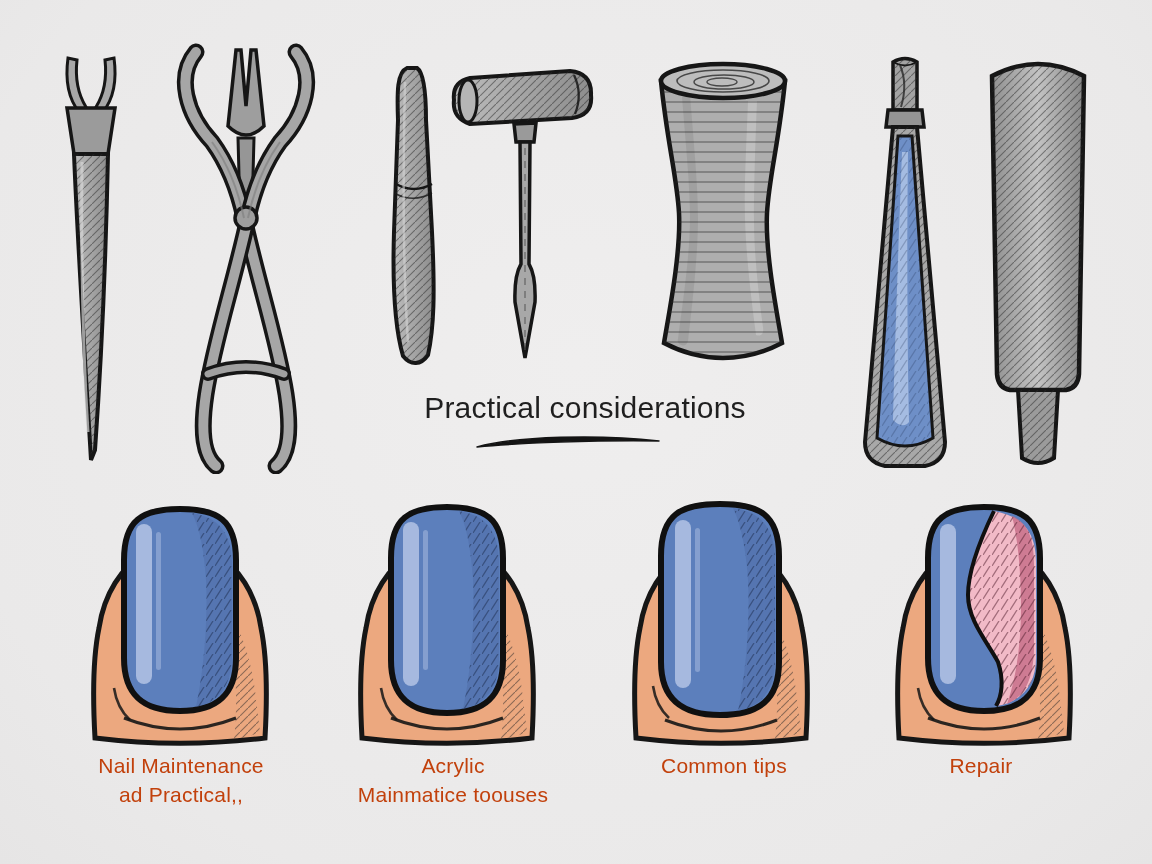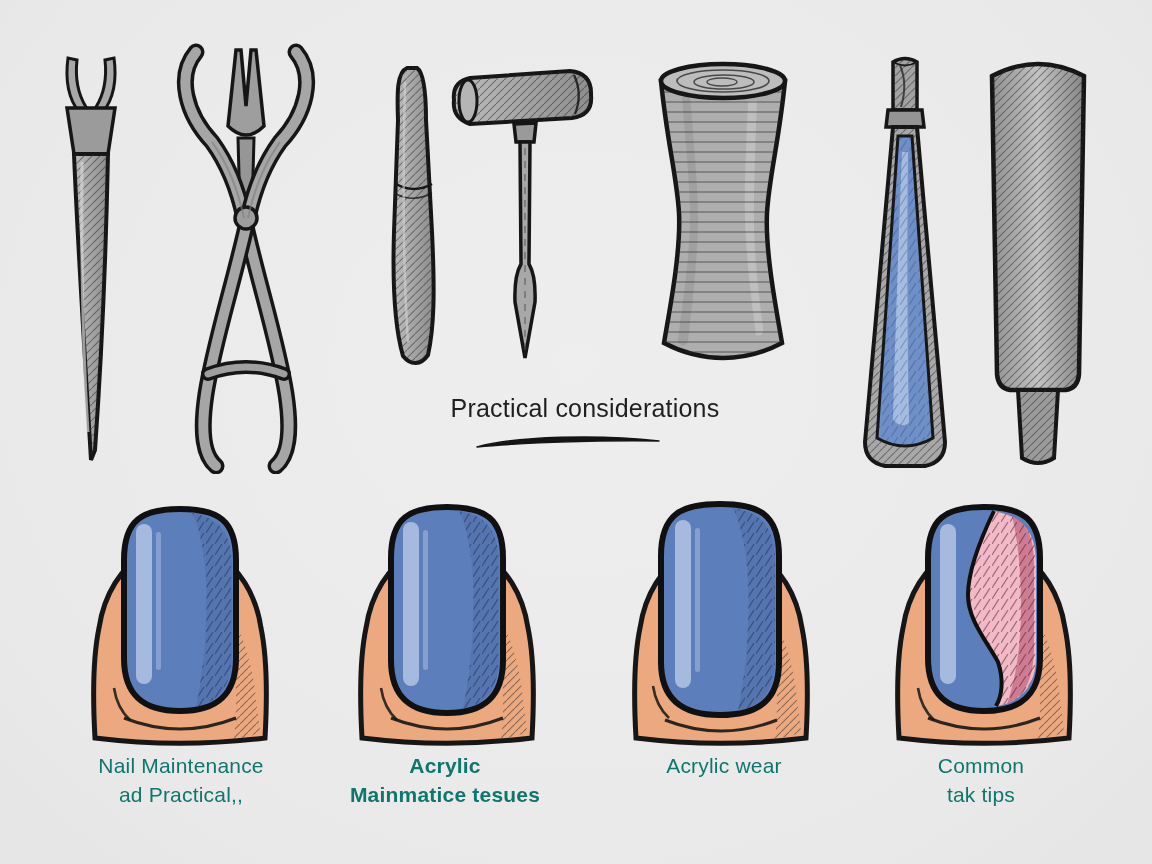--- a/index.html
+++ b/index.html
@@ -6,28 +6,28 @@
   body{
     width:1152px;height:864px;overflow:hidden;
     background:radial-gradient(ellipse at 50% 42%, #efeeee 0%, #eae9e9 78%, #e6e5e5 100%);
     font-family:"Liberation Sans", sans-serif;
     position:relative;
   }
   .frame{position:absolute;inset:0;width:1152px;height:864px;}
   .abs{position:absolute;}
   .title-block{
     left:355px;top:388px;width:460px;text-align:center;color:#1f1f1f;
-    font-size:25px;line-height:40px;letter-spacing:.2px;font-weight:400;
+    font-size:30px;line-height:40px;letter-spacing:.2px;font-weight:400;
   }
   .swoosh{display:block;margin:6px auto 0 auto;margin-left:118px;}
   .caption{
-    top:752px;width:250px;text-align:center;color:#0f766e;
+    top:752px;width:250px;text-align:center;color:#c2410c;
     font-size:21px;line-height:28.5px;letter-spacing:.2px;
   }
-  .cap-1{left:56px;} .cap-2{left:320px;font-weight:bold;} .cap-3{left:599px;} .cap-4{left:856px;}
+  .cap-1{left:56px;} .cap-2{left:328px;} .cap-3{left:599px;} .cap-4{left:856px;}
   svg{display:block;}
 </style>
 </head>
 <body>
 
 <svg width="0" height="0" style="position:absolute" aria-hidden="true">
   <defs>
     <pattern id="hG" width="8" height="8" patternUnits="userSpaceOnUse">
       <path d="M0,8 L8,0" stroke="#2a2a2a" stroke-width="1.1" opacity="0.5"></path>
     </pattern>
@@ -180,23 +180,22 @@
     <path d="M110,11 C96,40 84,70 84,95 C84,120 102,140 114,162 C120,180 118,196 112,206" stroke="#101010" stroke-width="4" fill="none"></path>
     <rect x="56" y="24" width="16" height="160" rx="8" fill="#AEC0E2" opacity="0.9"></rect>
   </svg>
 
   <div class="abs caption cap-1">
     <div>Nail Maintenance</div>
     <div>ad Practical,,</div>
   </div>
   <div class="abs caption cap-2">
     <div>Acrylic</div>
-    <div>Mainmatice tesues</div>
+    <div>Mainmatice toouses</div>
   </div>
   <div class="abs caption cap-3">
-    <div>Acrylic wear</div>
+    <div>Common tips</div>
   </div>
   <div class="abs caption cap-4">
-    <div>Common</div>
-    <div>tak tips</div>
+    <div>Repair</div>
   </div>
 
 </div>
 
 </body></html>

